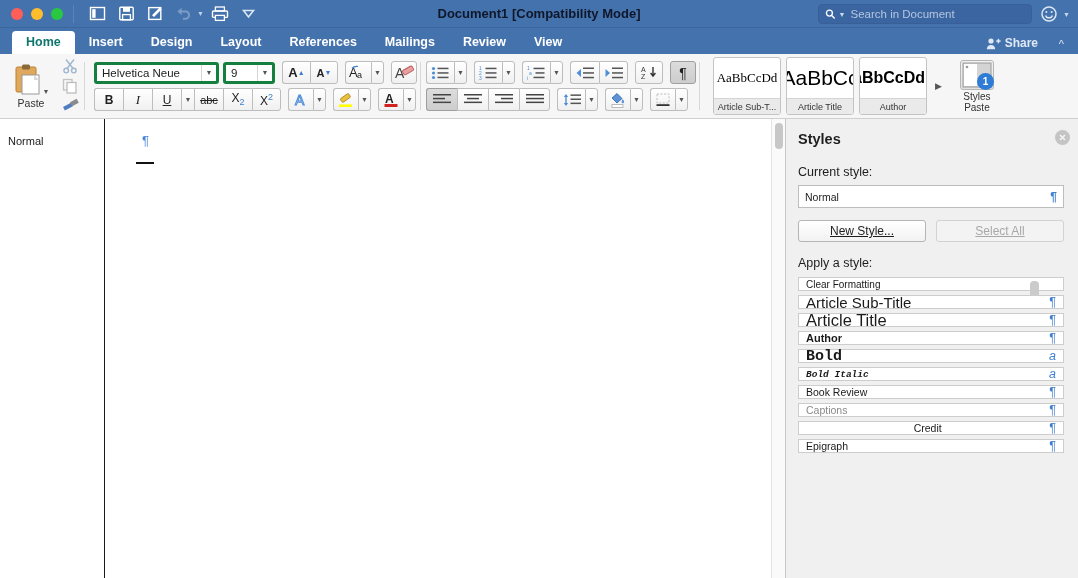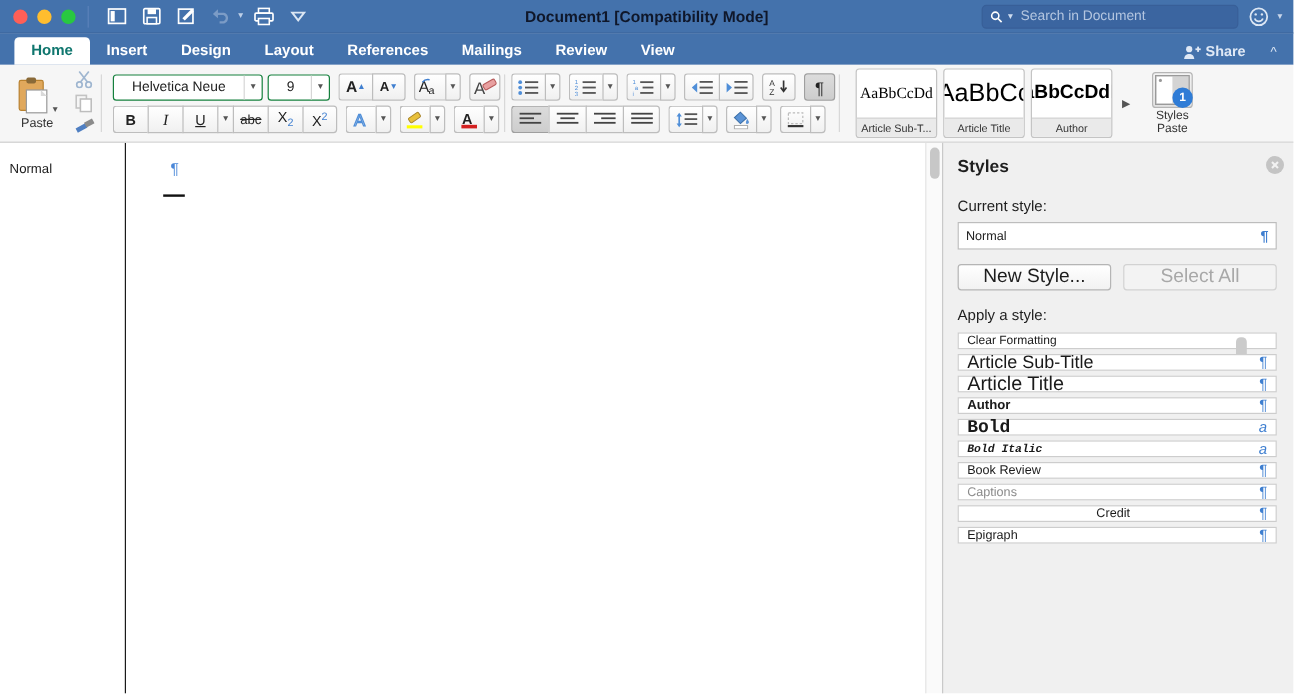--- a/index.html
+++ b/index.html
@@ -80,23 +80,23 @@
   .paste-ico-row{ display:flex; align-items:flex-end; }
   .paste-label{ font-size:10.5px; color:#333; margin-top:2px; }
   .mini-col{ display:flex; flex-direction:column; align-items:center; gap:2px; margin-left:5px; }
   .mini-btn{ width:22px; height:18px; display:flex; align-items:center; justify-content:center; }
   .tiny-caret{ font-size:7px; color:#555; }
 
   
   .font-grp{ display:flex; flex-direction:column; justify-content:center; gap:4px; padding-left:6px; }
   .row{ display:flex; align-items:center; }
   .combo{
-    height:22px; background:#fff; border:1px solid #15803d; border-radius:3px;
+    height:22px; background:#fff; border:3px solid #15803d; border-radius:3px;
     display:flex; align-items:center; font-size:11.5px; color:#222;
-    padding-left:15px; position:relative;
+    padding-left:5px; position:relative;
   }
   .combo .cval{ flex:1; white-space:nowrap; overflow:hidden; }
   .combo .cbtn{
     width:15px; height:100%; border-left:1px solid #d6d6d6;
     display:flex; align-items:center; justify-content:center; font-size:7px; color:#555;
   }
   .font-name{ width:125px; }
   .font-size{ width:52px; margin-left:4px; }
 
   .btn{
@@ -171,22 +171,22 @@
   .cur-style{
     margin-top:6px; height:23px; background:#fff; border:1px solid #bdbdbd;
     display:flex; align-items:center; padding:0 6px; font-size:10.5px; color:#222;
   }
   .cur-style .cs-name{ flex:1; }
   .pil{ color:#3f7fd0; font-size:12px; }
   .pil.a{ color:#3f7fd0; font-size:12px; font-weight:bold; }
   .pane-btns{ display:flex; gap:10px; margin-top:12px; }
   .wbtn{
     flex:1; height:22px; background:linear-gradient(#ffffff,#f2f2f2);
-    border:1px solid #b5b5b5; border-radius:3px; font-size:16px; color:#1e1e1e;
-    display:flex; align-items:center; justify-content:center;
+    border:1px solid #b5b5b5; border-radius:3px; font-size:12px; color:#1e1e1e;
+    display:flex; align-items:center; justify-content:center;text-decoration:underline;
   }
   .wbtn.dis{ color:#a8a8a8; background:#f3f3f3; border-color:#d2d2d2; }
 
   .stylelist{ margin-top:7px; }
   .srow{
     height:14px; margin-bottom:4px; background:#fff; border:1px solid #cdcdcd;
     display:flex; align-items:center; padding:0 7px; position:relative;
   }
   .srow .sname{ flex:1; white-space:nowrap; overflow:hidden; color:#1a1a1a; }
   .srow .smark{ color:#3f7fd0; font-size:12.5px; }

